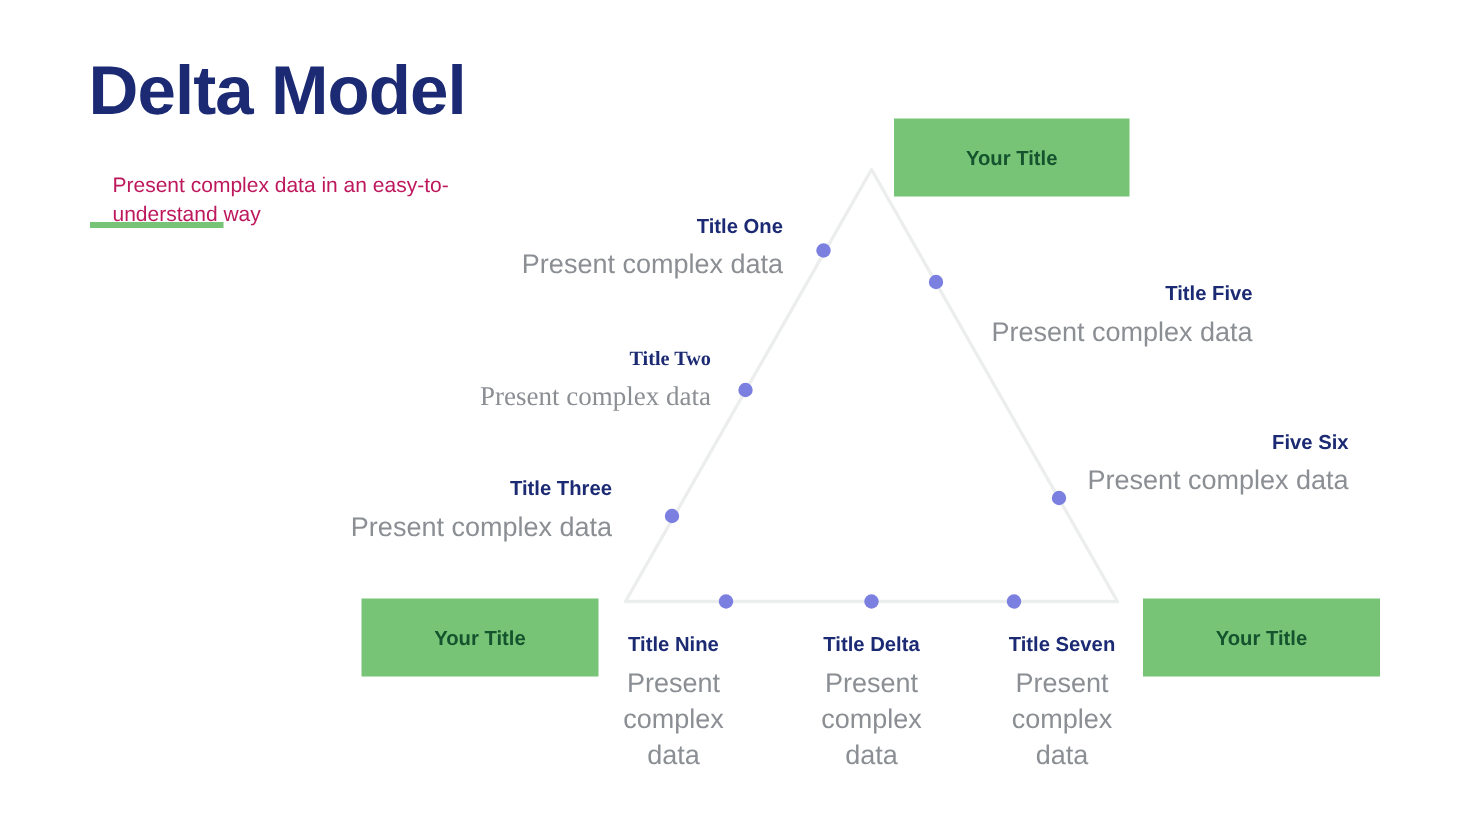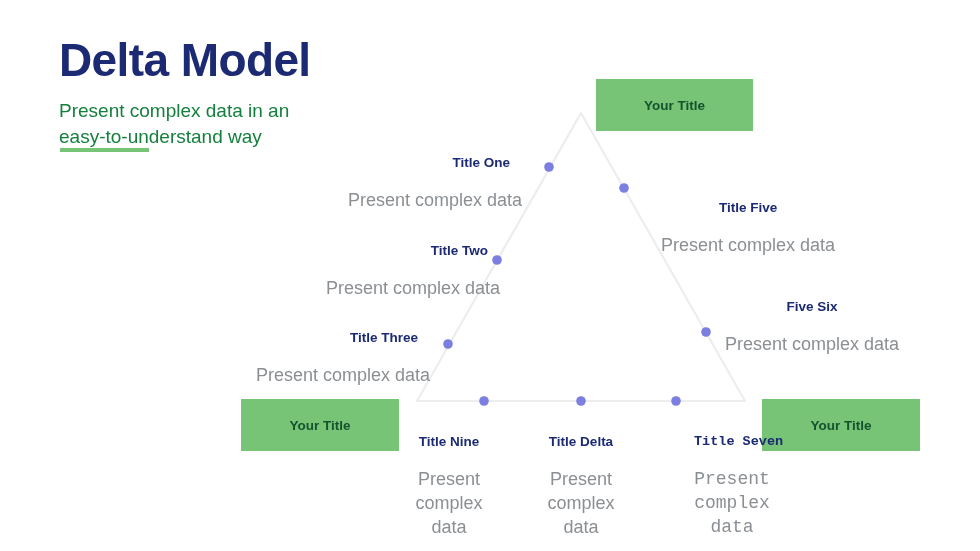--- a/index.html
+++ b/index.html
@@ -35,25 +35,25 @@
   #page-title {
     font-size: 46px;
     font-weight: bold;
     color: #1b2a73;
     letter-spacing: -0.6px;
     line-height: 1.08;
     margin: 0;
     white-space: nowrap;
   }
   #page-subtitle {
-    margin: 0;
+    margin: 16px;
     padding-top: 12px;
-    font-size: 19px;
+    font-size: 14px;
     line-height: 1.4;
-    color: #15803d;
+    color: #be185d;
     width: 258px;
   }
   #accent-rule {
     position: absolute;
     left: 60px;
     top: 148px;
     width: 89px;
     height: 4px;
     background: #77c477;
   }
@@ -91,48 +91,48 @@
   #chip-right { left: 762px; top: 399px; width: 158px; }
 
   
   .node-label {
     position: absolute;
   }
   .node-title {
     font-size: 13.5px;
     font-weight: bold;
     color: #1b2a73;
-    margin: 12px;
+    margin: 0;
     white-space: nowrap;
     line-height: 1.25;
   }
   .node-desc {
     font-size: 18px;
     color: #8b8f94;
     margin: 0;
     padding-top: 5px;
     line-height: 1.33;
     white-space: nowrap;
   }
   .align-right { text-align: right; }
-  .align-left  { text-align: center; }
+  .align-left  { text-align: right; }
   .align-center{ text-align: center; }
   .align-center .node-desc { white-space: normal; }
 
   
   #label-one   { right: 458px; top: 143px; }
-  #label-two   { right: 480px; top: 231px; }
-  #label-three { right: 550px; top: 318px; }
+  #label-two   { right: 506px; top: 231px; font-family: Liberation Serif, serif; }
+  #label-three { right: 572px; top: 318px; }
   
   #label-five  { left: 661px; top: 188px; }
   #label-six   { left: 725px; top: 287px; }
   
   #label-nine  { left: 399px; top: 422px; width: 100px; }
   #label-eight { left: 531px; top: 422px; width: 100px; }
-  #label-seven { left: 682px; top: 422px; width: 100px; font-family: Liberation Mono, monospace; }
+  #label-seven { left: 658px; top: 422px; width: 100px; }
 </style>
 </head>
 <body>
 
 <div id="slide">
 
   <div id="heading-block">
     <h1 id="page-title">Delta Model</h1>
     <p id="page-subtitle">Present complex data in an easy-to-understand way</p>
   </div>

